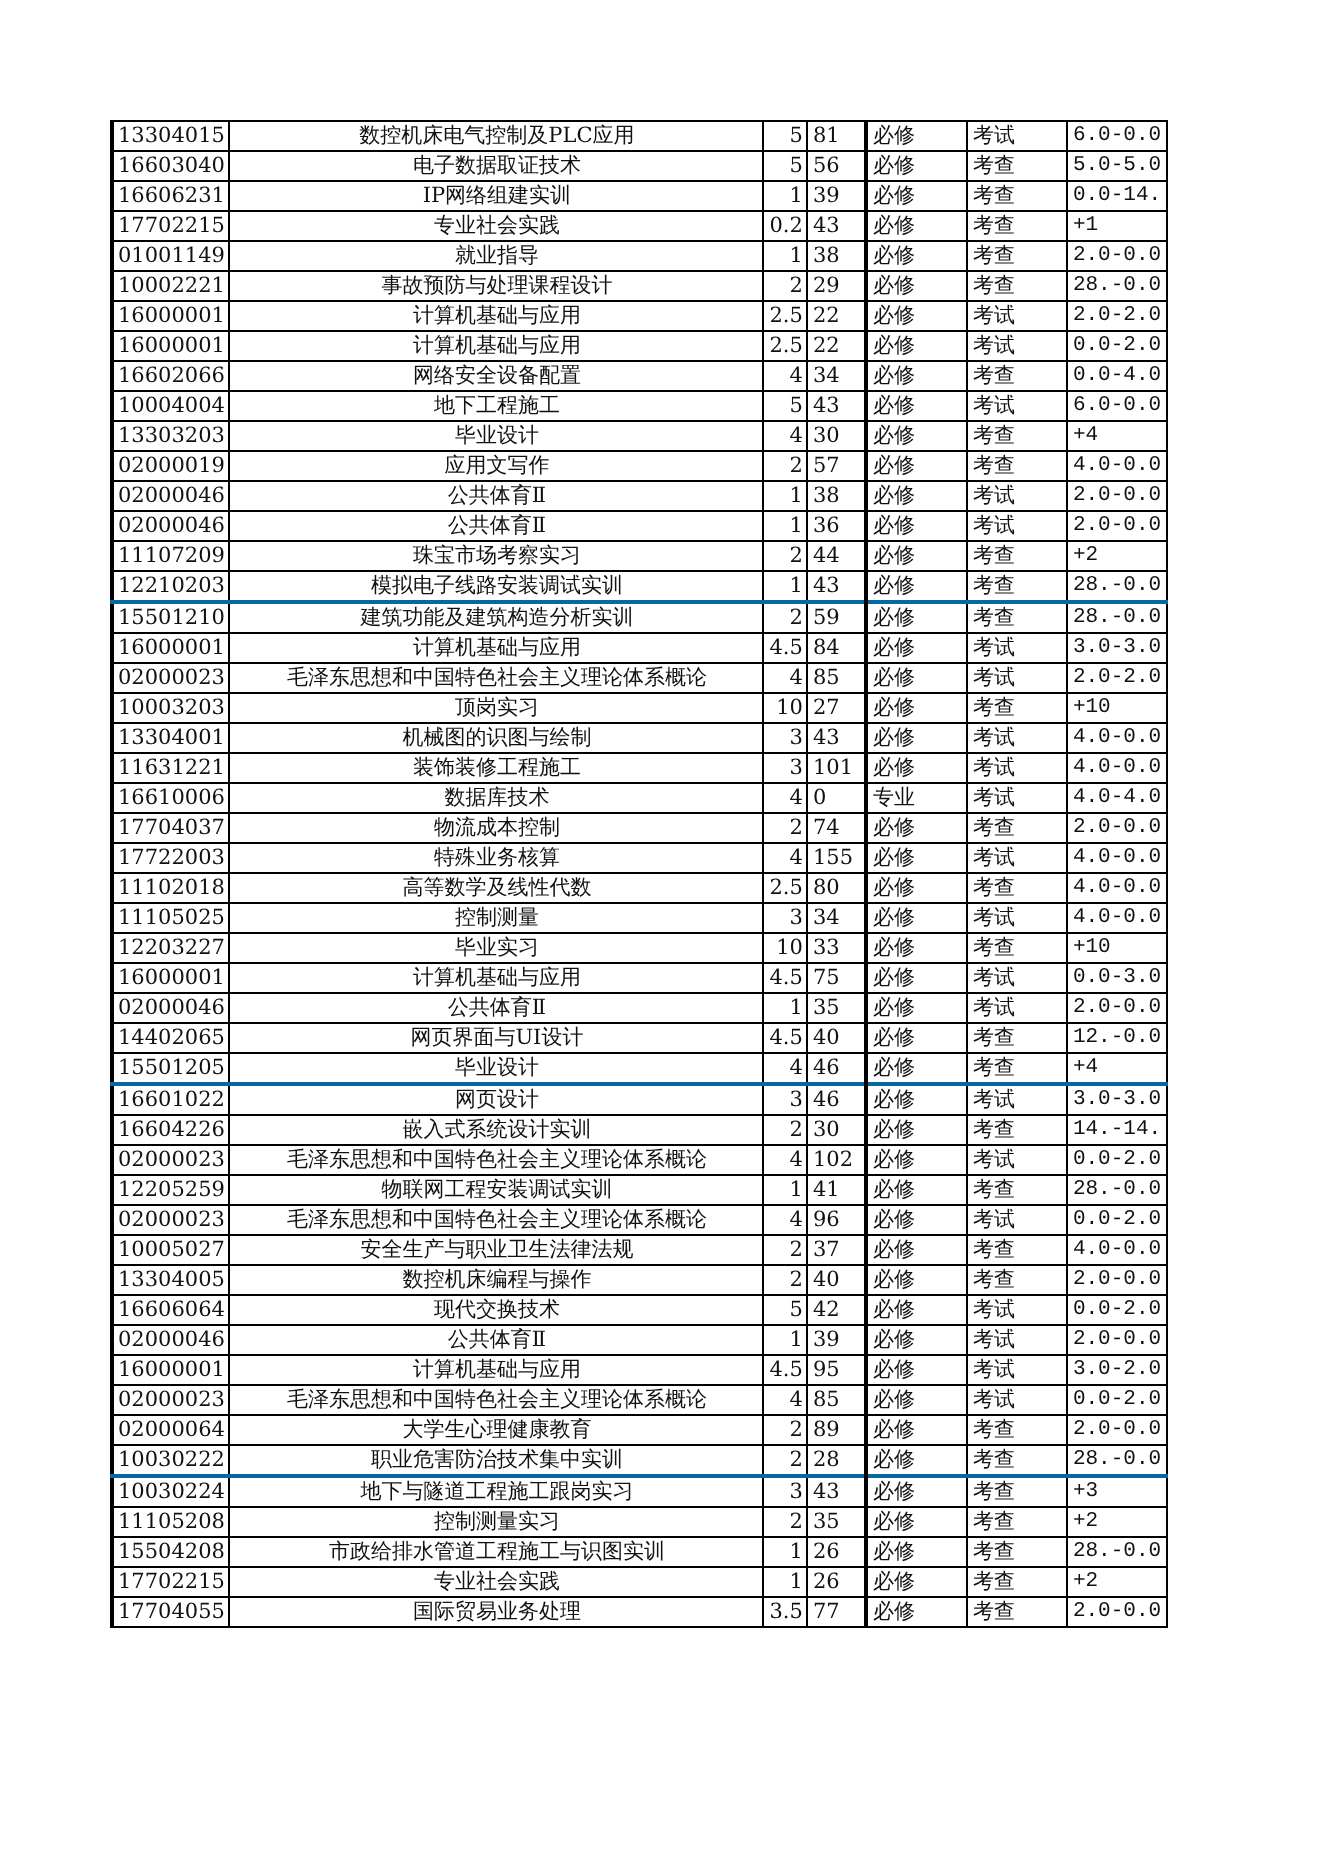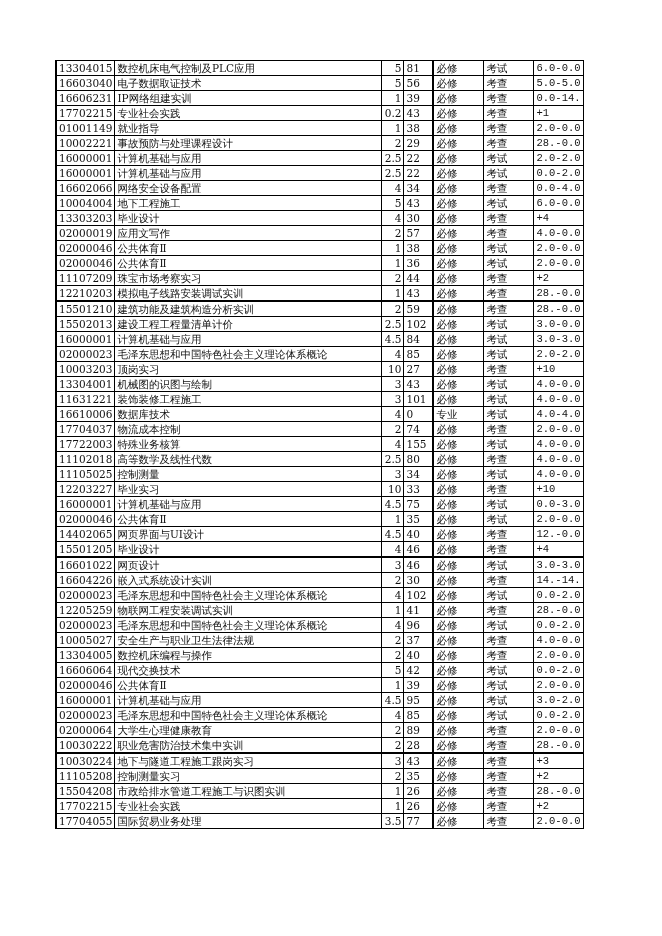--- a/index.html
+++ b/index.html
@@ -3,23 +3,23 @@
 <meta charset="utf-8">
 <style>
   html, body { margin:0; padding:0; background:#ffffff; }
   body { width:662px; height:936px; position:relative; overflow:hidden;
          font-family:"DejaVu Serif","Liberation Serif",serif; color:#111; }
   #sheet { position:absolute; left:55px; top:60px; border-collapse:collapse;
            border-left:2px solid #000; border-right:1.5px solid #000; border-bottom:1.5px solid #000; table-layout:fixed; }
   #sheet td { height:14px; padding:0 2px; font-size:10.5px; line-height:14px;
               border-top:1px solid #000; border-right:1px solid #000; white-space:nowrap; overflow:hidden; }
   #sheet tr:first-child td { border-top:1.5px solid #000; }
-  #sheet tr.thick td { border-top:2px solid #000000;margin-top:32px; }
+  #sheet tr.thick td { border-top:2px solid #0369a1;margin-top:32px; }
   td.c-id { width:48px; }
-  td.c-name { width:262px; }
+  td.c-name { width:262px;text-align:center; }
   td.c-cr { width:17px; text-align:right; }
   td.c-hr { width:24px; }
   td.c-type { width:45px; border-left:2px solid #000; }
   td.c-exam { width:45px; }
   td.c-sched { width:40px;font-family:Liberation Mono, monospace; }
 </style>
 </head>
 <body>
 
 <table id="sheet">
@@ -171,29 +171,20 @@
       <tr class="thick">
     <td class="c-id">15501210</td>
     <td class="c-name">建筑功能及建筑构造分析实训</td>
     <td class="c-cr">2</td>
     <td class="c-hr">59</td>
     <td class="c-type">必修</td>
     <td class="c-exam">考查</td>
     <td class="c-sched">28.-0.0</td>
   </tr>
       <tr>
-    <td class="c-id">15502013</td>
-    <td class="c-name">建设工程工程量清单计价</td>
-    <td class="c-cr">2.5</td>
-    <td class="c-hr">102</td>
-    <td class="c-type">必修</td>
-    <td class="c-exam">考试</td>
-    <td class="c-sched">3.0-0.0</td>
-  </tr>
-      <tr>
     <td class="c-id">16000001</td>
     <td class="c-name">计算机基础与应用</td>
     <td class="c-cr">4.5</td>
     <td class="c-hr">84</td>
     <td class="c-type">必修</td>
     <td class="c-exam">考试</td>
     <td class="c-sched">3.0-3.0</td>
   </tr>
       <tr>
     <td class="c-id">02000023</td>

